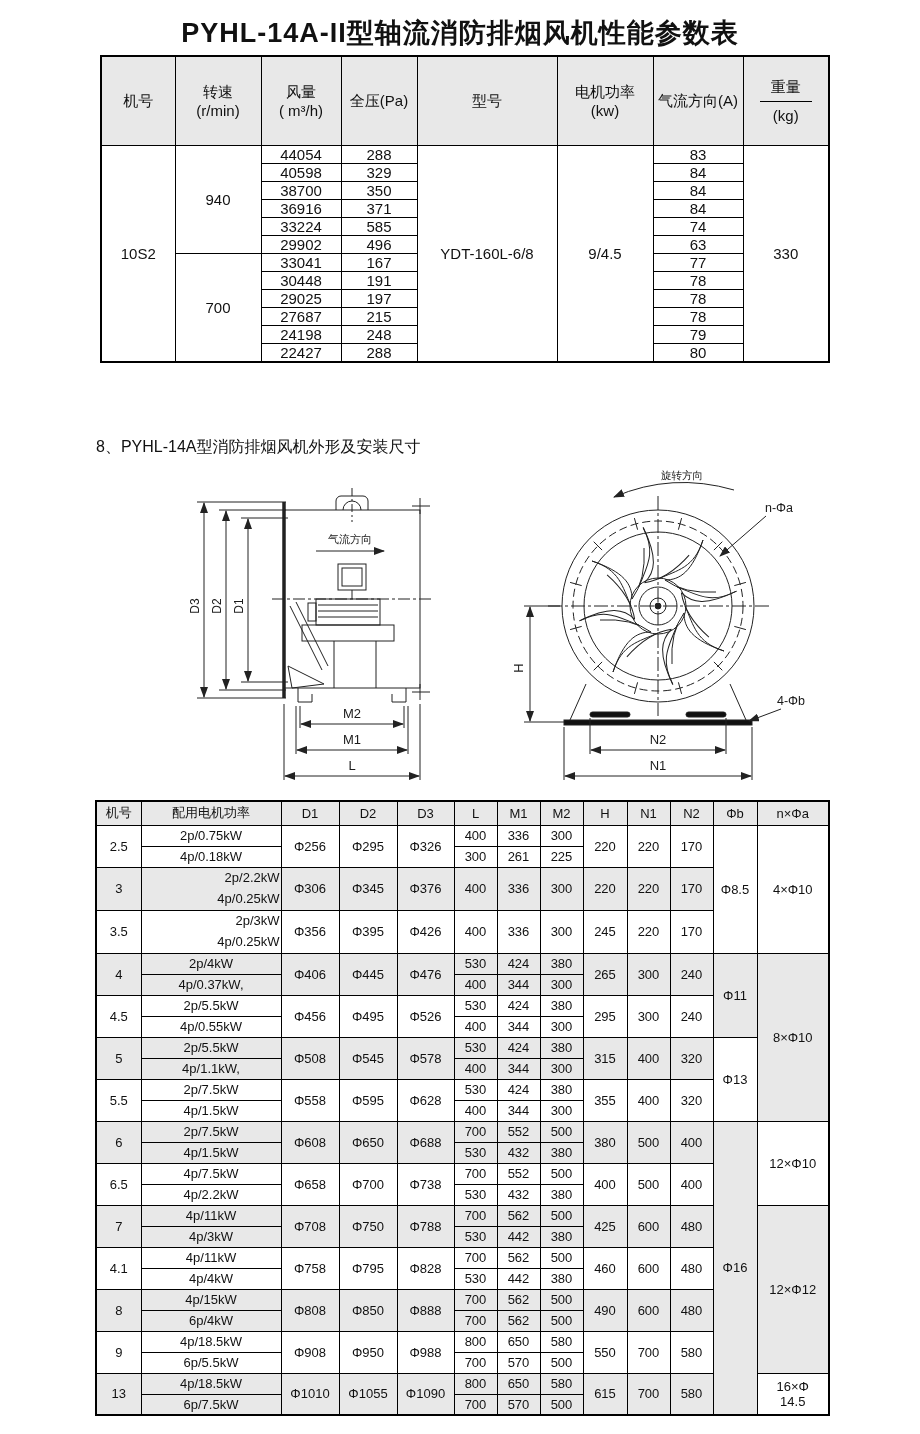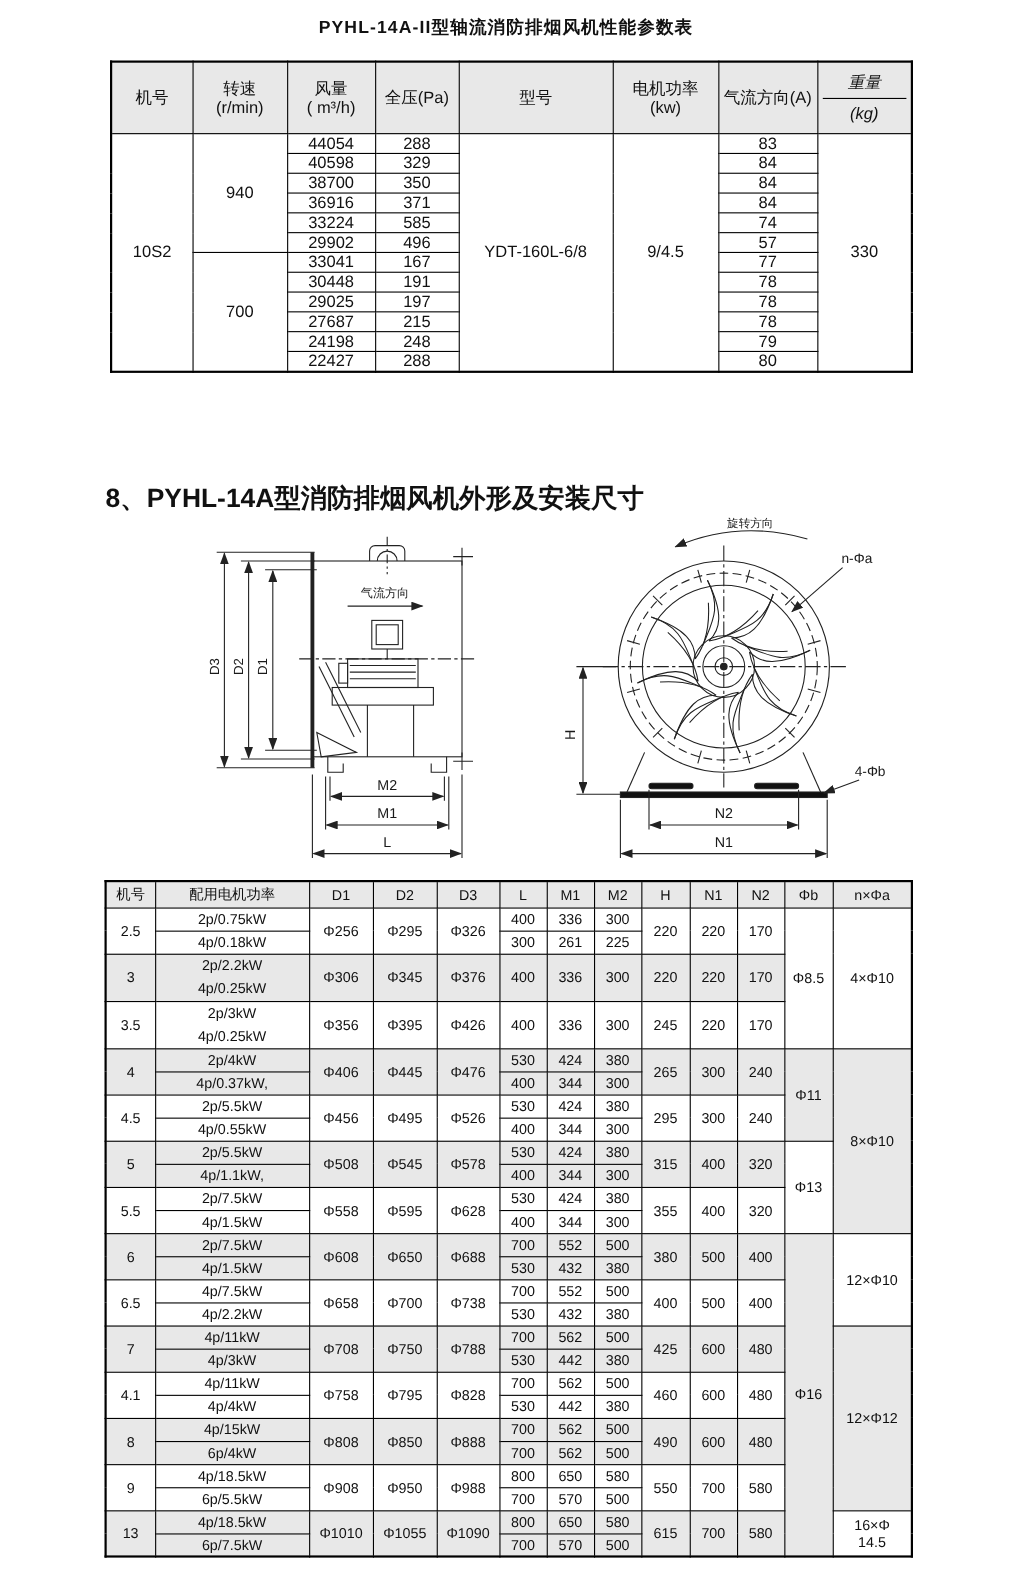--- a/index.html
+++ b/index.html
@@ -4,51 +4,51 @@
 <style>
   * { box-sizing: border-box; margin: 0; padding: 0; }
   html,body { background:#fff; }
   body {
     width: 920px; height: 1434px; position: relative;
     font-family: "Liberation Sans", sans-serif; color:#111;
     overflow: hidden;
   }
   .doc-title {
     position:absolute; top:15px; left:0; width:920px;
-    text-align:center; font-size:16px; font-weight:bold; letter-spacing:1px;
+    text-align:center; font-size:27px; font-weight:bold; letter-spacing:1px;
   }
   table { border-collapse: collapse; table-layout: fixed; }
   
   .perf-table { position:absolute; left:100px; top:55px; width:728px; border:2.5px solid #000; }
   .perf-table th, .perf-table td {
     border:1.8px solid #000; text-align:center; vertical-align:middle;
     font-size:15px; padding:0 2px;
   }
   .perf-table thead th { background:var(--shade,#e8e8e8); height:57px; font-weight:normal; }
   .perf-table tbody td { height:18px; }
-  .split-th { padding:4px !important;font-style:italic; }
+  .split-th { padding:16px !important; }
   .split-th .half { height:28px; display:flex; align-items:center; justify-content:center; }
   .split-th .half + .half { border-top:1.8px solid #000; }
   
-  .section-heading { position:absolute; left:96px; top:437px; font-size:24px; font-weight:bold; }
+  .section-heading { position:absolute; left:96px; top:437px; font-size:16px; font-weight:normal; }
   
   .drawings { position:absolute; left:148px; top:466px; width:690px; height:336px; }
   .drawings svg { position:absolute; top:0; }
   svg text { font-family:"Liberation Sans", sans-serif; fill:#1a1a1a; }
   
   .dim-table { position:absolute; left:95px; top:800px; width:733px; border:2.5px solid #000; }
   .dim-table th, .dim-table td {
     border:1.5px solid #000; text-align:center; vertical-align:middle;
     font-size:13px; padding:0 1px;
   }
   .dim-table thead th { background:var(--shade,#e8e8e8); height:24px; font-weight:normal; }
   .dim-table tbody td { height:21px; }
   .dim-table tr.tall td { height:43px; }
   .dim-table td.shaded { background:var(--shade,#e8e8e8); }
-  .motor-two-line div { line-height:1.6; }
+  .motor-two-line div { line-height:1.6;text-align:right; }
 </style>
 </head>
 <body>
 
 <div class="doc-title">PYHL-14A-II型轴流消防排烟风机性能参数表</div>
 
 <table class="perf-table">
   <colgroup>
       <col style="width: 74px;">
       <col style="width: 86px;">
@@ -118,21 +118,21 @@
         <td>84</td>
       </tr>
       <tr>
         <td>33224</td>
         <td>585</td>
         <td>74</td>
       </tr>
       <tr>
         <td>29902</td>
         <td>496</td>
-        <td>57</td>
+        <td>63</td>
       </tr>
       <tr>
         <td rowspan="6">700</td>
         <td>33041</td>
         <td>167</td>
         <td>77</td>
       </tr>
       <tr>
         <td>30448</td>
         <td>191</td>

